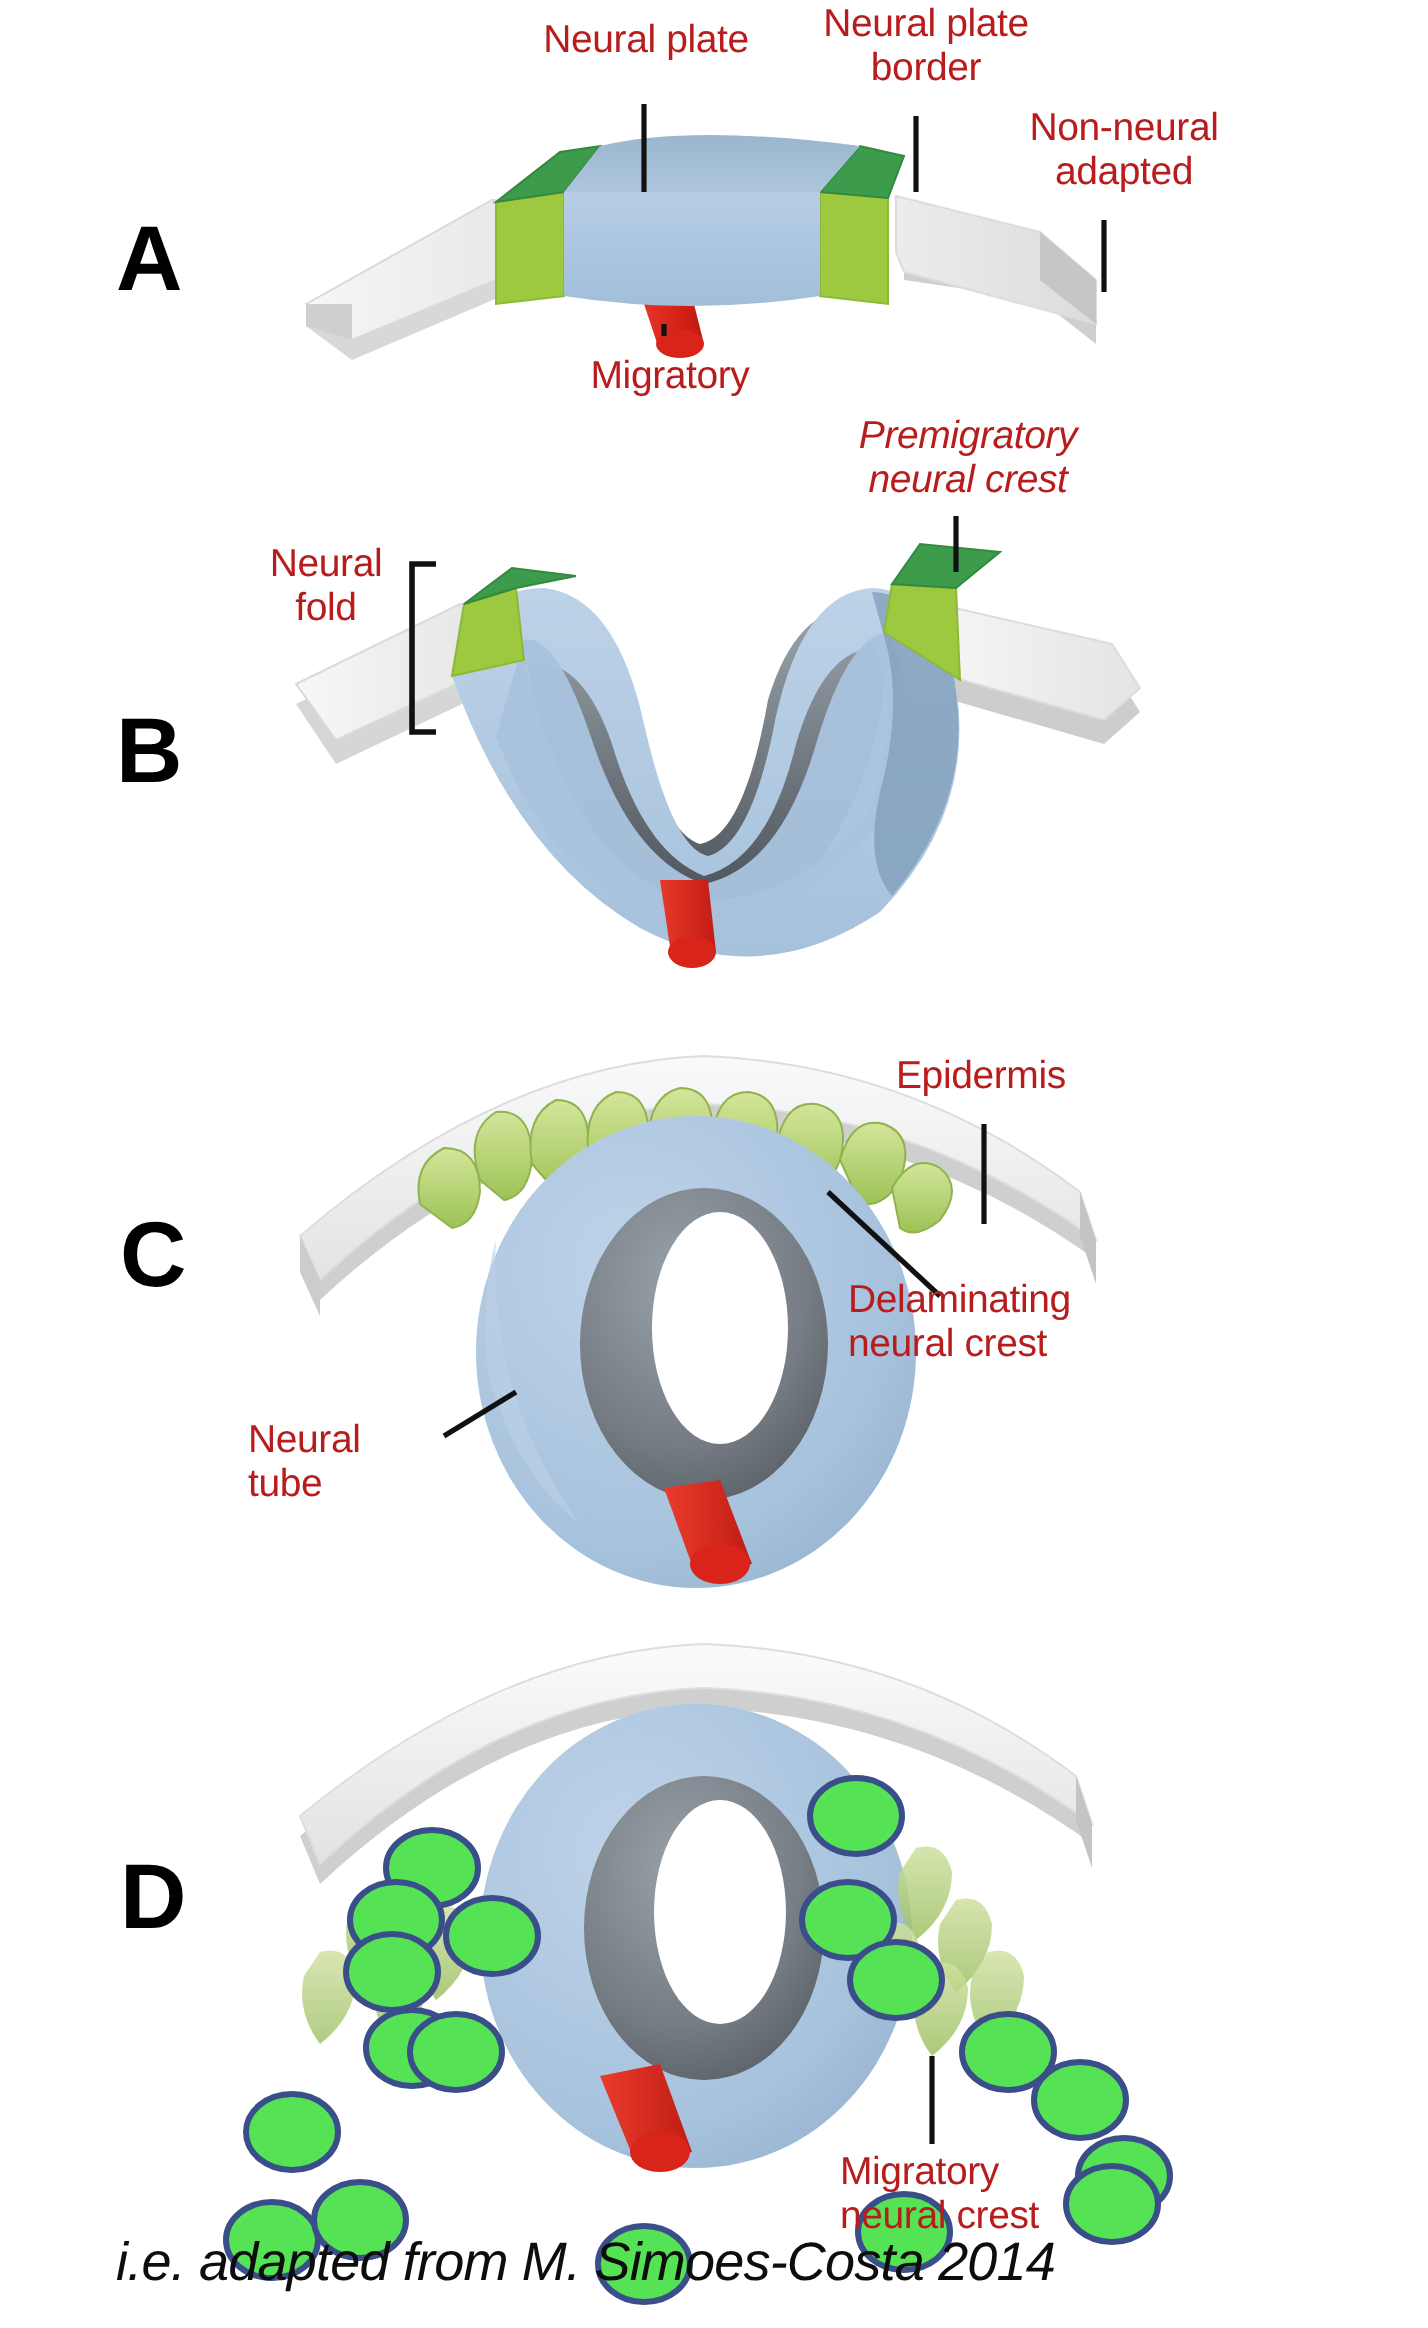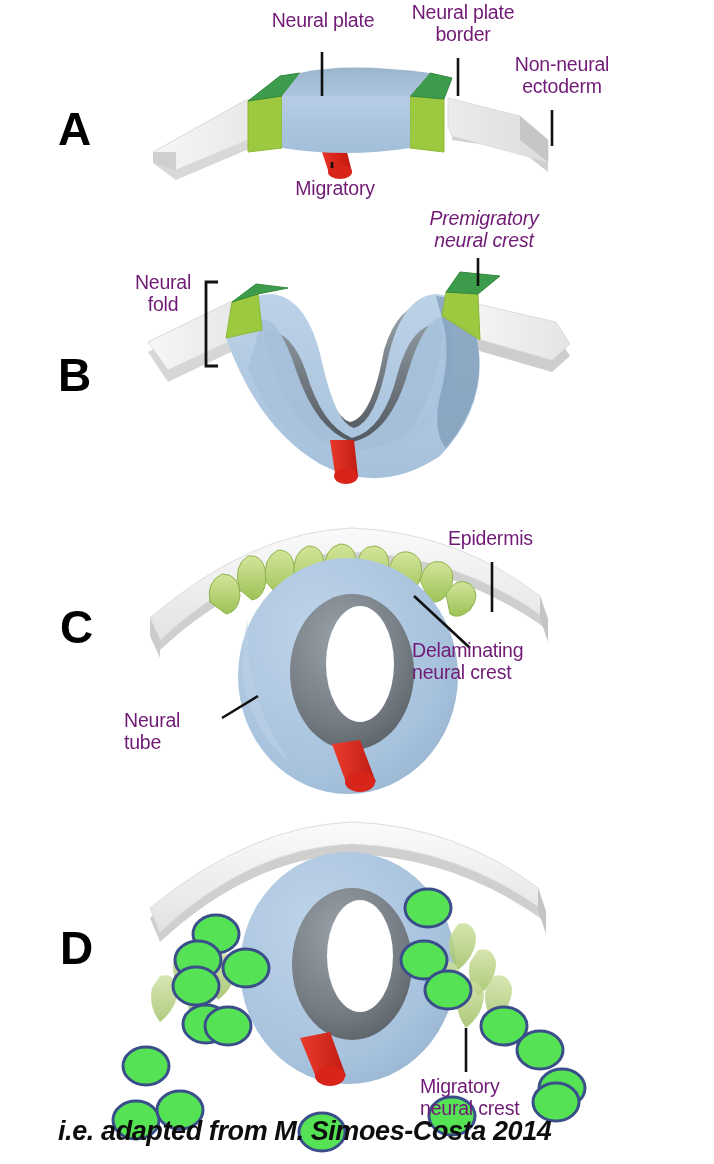--- a/index.html
+++ b/index.html
@@ -42,33 +42,33 @@
     letter-spacing: 0px;
     user-select: none;
   }
   #letter-a { left: 58px; top: 106px; }
 
   .label {
     position: absolute;
     font-family: "Liberation Sans", sans-serif;
     font-size: 19.5px;
     line-height: 1.12;
-    color: #701a75;
+    color: #b91c1c;
     white-space: pre-line;
     letter-spacing: -0.2px;
   }
   .label.center { text-align: center; }
   .label.left   { text-align: left; }
 
   .caption {
     position: absolute;
     left: 58px;
     top: 1116px;
     font-family: "Liberation Sans", sans-serif;
-    font-weight: bold;
+    font-weight: normal;
     font-style: italic;
     font-size: 27px;
     letter-spacing: -0.4px;
     color: #0d0d0d;
     white-space: nowrap;
   }
   svg { display: block; overflow: visible; }
   .svg-layer {
     position: absolute;
     left: 0;
@@ -138,21 +138,21 @@
       <line x1="322" y1="52" x2="322" y2="96" stroke="#111" stroke-width="2.6"></line>
       <line x1="458" y1="58" x2="458" y2="96" stroke="#111" stroke-width="2.6"></line>
       <line x1="552" y1="110" x2="552" y2="146" stroke="#111" stroke-width="2.6"></line>
       <line x1="332" y1="162" x2="332" y2="168" stroke="#111" stroke-width="2.6"></line>
     </svg>
 
     <div class="label center" style="left:248px; top:10px; width:150px;">Neural plate</div>
     <div class="label center" style="left:396px; top:2px; width:134px;">Neural plate
 border</div>
     <div class="label center" style="left:496px; top:54px; width:132px;">Non-neural
-ectoderm</div>
+adapted</div>
     <div class="label center" style="left:262px; top:178px; width:146px;">Migratory</div>
     <div class="panel-letter" id="letter-a" style="position:absolute; left:58px; top:106px;">A</div>
   </div>
 
   <div class="panel" id="panel-b">
     <svg class="svg-layer" width="714" height="300" viewBox="0 0 714 300">
       <defs>
         <linearGradient id="bFold" x1="0" y1="0" x2="0" y2="1">
           <stop offset="0" stop-color="#bcd2e7"></stop>
           <stop offset="1" stop-color="#a6c1dc"></stop>
@@ -280,21 +280,21 @@
         <path d="M332 244 L360 240 L376 282 L348 288 Z" fill="url(#cNoto)"></path>
         <ellipse cx="360" cy="282" rx="15" ry="10" fill="#d9241a"></ellipse>
       </g>
 
       <line x1="492" y1="62" x2="492" y2="112" stroke="#111" stroke-width="2.6"></line>
       <line x1="414" y1="96" x2="470" y2="148" stroke="#111" stroke-width="2.6"></line>
       <line x1="222" y1="218" x2="258" y2="196" stroke="#111" stroke-width="2.6"></line>
     </svg>
 
     <div class="label left" style="left:448px; top:28px; width:160px;">Epidermis</div>
-    <div class="label left" style="left:412px; top:140px; width:200px;">Delaminating
+    <div class="label left" style="left:424px; top:140px; width:200px;">Delaminating
 neural crest</div>
     <div class="label left" style="left:124px; top:210px; width:100px;">Neural
 tube</div>
     <div class="panel-letter" style="position:absolute; left:60px; top:104px;">C</div>
   </div>
 
   <div class="panel" id="panel-d">
     <svg class="svg-layer" width="714" height="320" viewBox="0 0 714 320">
       <defs>
         <linearGradient id="dEpi" x1="0" y1="0" x2="0" y2="1">

